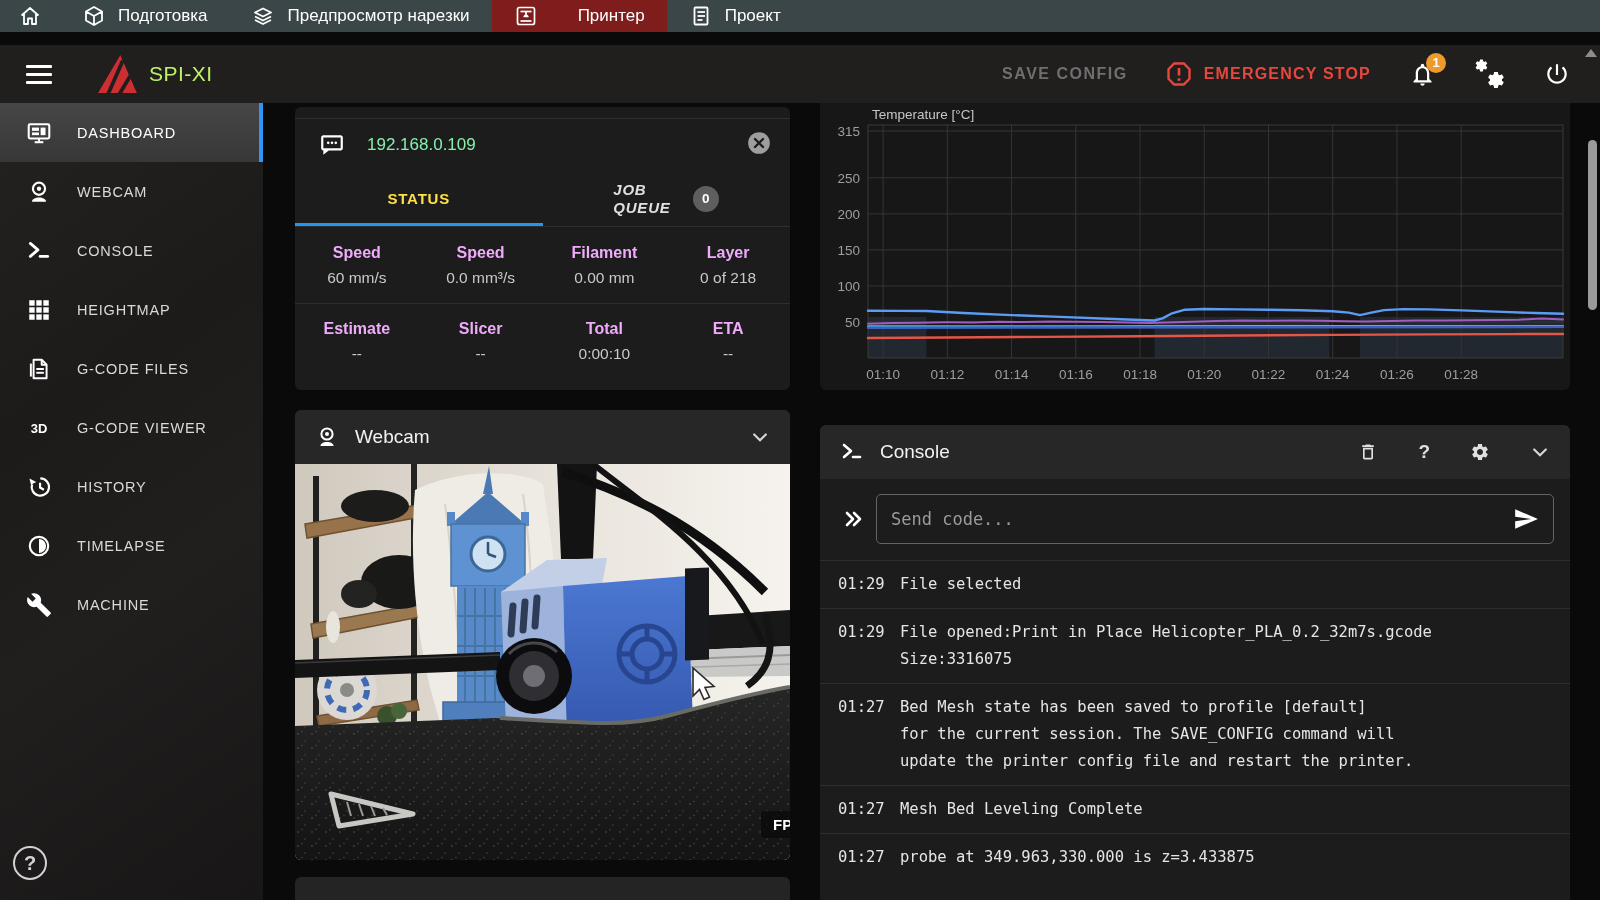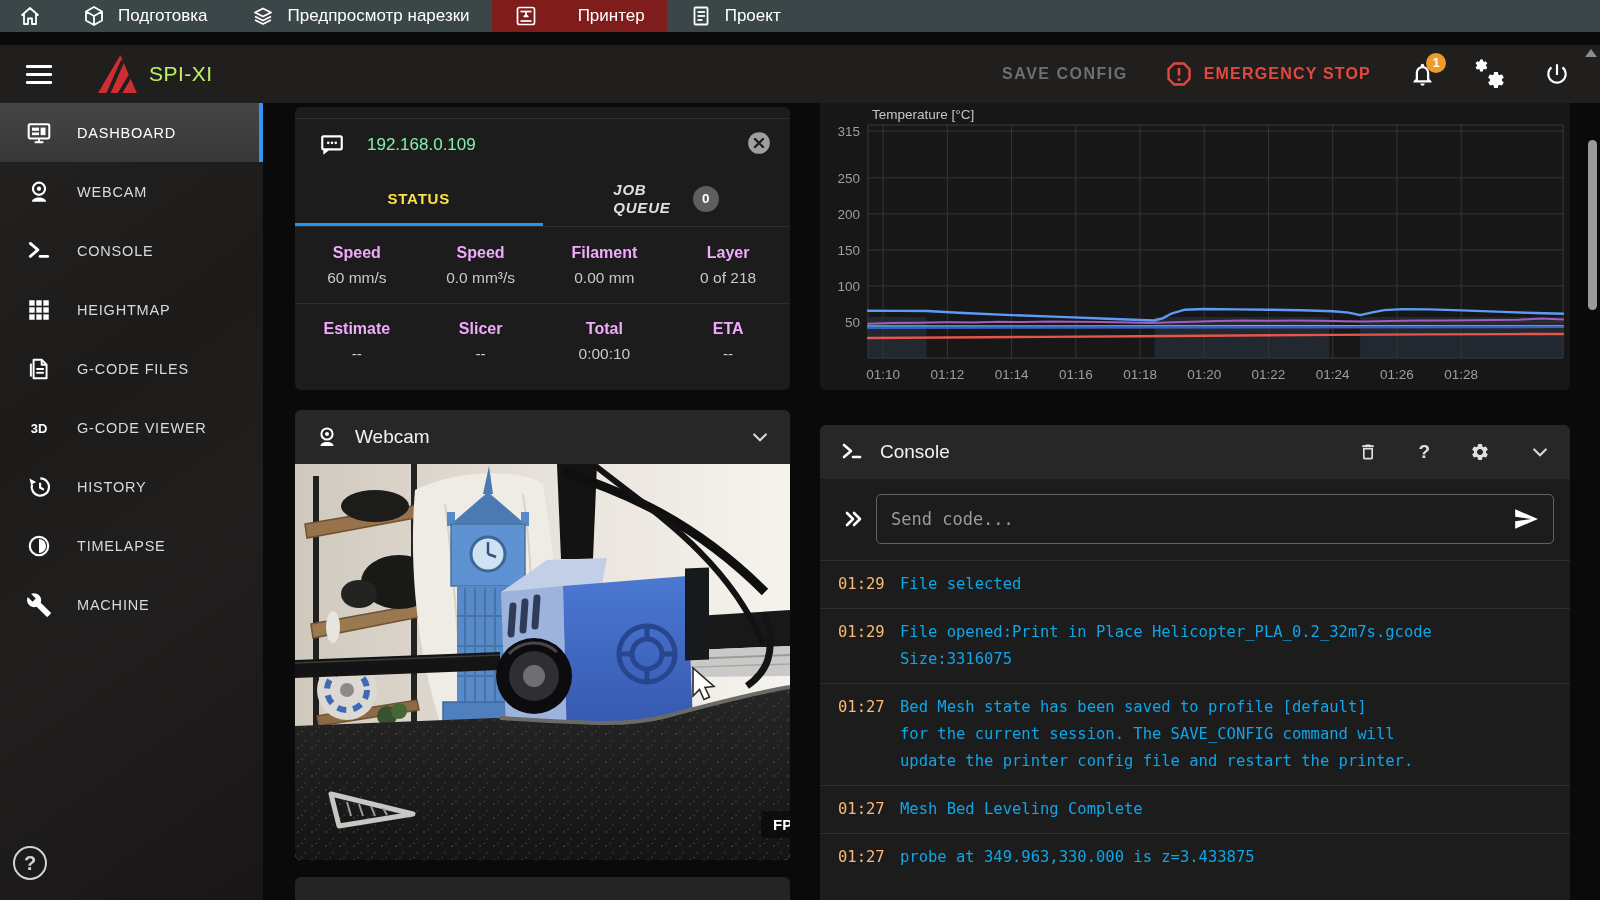--- a/index.html
+++ b/index.html
@@ -94,23 +94,23 @@
   .console-input-row { display:flex; align-items:center; padding:15px 16px 12px 12px; }
   .expand-icon { margin:0 10px; display:flex; cursor:pointer; }
   .send-box { flex:1; height:50px; border:1px solid #646464; border-radius:5px;
               display:flex; align-items:center; padding:0 14px; }
   .send-box input { flex:1; background:transparent; border:none; outline:none; color:#ddd;
                     font-family:"DejaVu Sans Mono", monospace; font-size:17px; }
   .send-box input::placeholder { color:#9b9b9b; }
   .send-icon { cursor:pointer; display:flex; }
   .console-entries { margin-top:4px; }
   .console-row { border-top:1px solid #2e2e2e; padding:10px 16px 10px 18px; display:flex; }
-  .console-time { color:#fdba74; width:62px; flex:0 0 62px; font-family:"DejaVu Sans Mono", monospace;
+  .console-time { color:#e5e5e5; width:62px; flex:0 0 62px; font-family:"DejaVu Sans Mono", monospace;
                   font-size:15.5px; line-height:27px; }
-  .console-msg { color:#0ea5e9; font-family:"DejaVu Sans Mono", monospace; font-size:15.5px; line-height:27px; }
+  .console-msg { color:#e5e5e5; font-family:"DejaVu Sans Mono", monospace; font-size:15.5px; line-height:27px; }
 
   
   .scrollbar-arrow { position:absolute; right:3px; top:49px; width:0; height:0; z-index:40;
                      border-left:6px solid transparent; border-right:6px solid transparent;
                      border-bottom:8px solid #8d8d8d; }
   .scrollbar-thumb { position:absolute; right:3px; top:140px; width:9px; height:170px;
                      background:#9a9a9a; border-radius:5px; z-index:40; cursor:grab; }
 
   text { font-family:"Liberation Sans", sans-serif; }
 </style>

